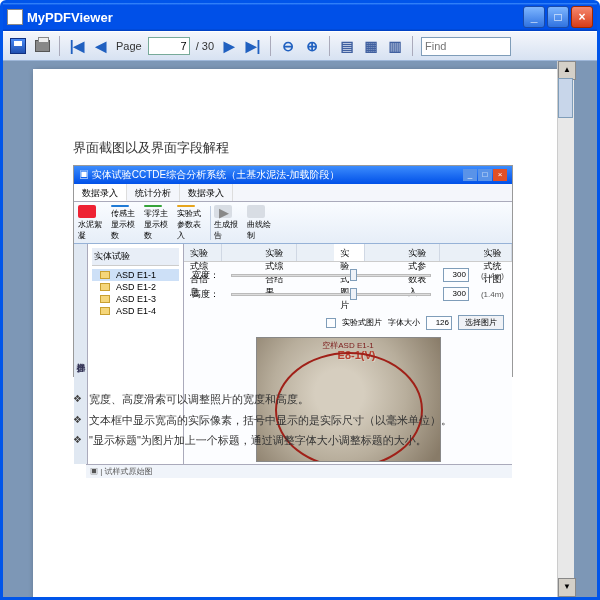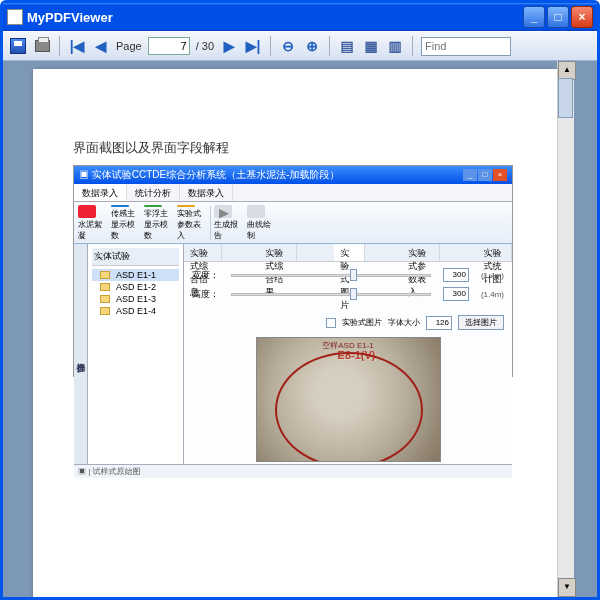--- a/index.html
+++ b/index.html
@@ -61,21 +61,21 @@
 .smbox { width:26px; height:14px; border:1px solid #7f9db9; font-size:8px; text-align:right; padding-right:2px; line-height:12px; }
 .smtxt { font-size:8px; color:#555; }
 .crow2 { display:flex; justify-content:flex-end; align-items:center; gap:6px; font-size:8px; margin:3px 8px 5px; }
 .chk { width:10px; height:10px; border:1px solid #7f9db9; }
 .sbtn { padding:1px 6px; border:1px solid #7f9db9; background:#f0f2f6; font-size:8px; }
 .imgbox { margin:2px auto; width:185px; height:135px; background:#c2b9a8; border:1px solid #888; position:relative; overflow:hidden; }
 .imgbox .cap1 { position:absolute; top:2px; width:100%; text-align:center; font-size:8px; color:#7b1a1a; }
 .imgbox .cap2 { position:absolute; top:11px; width:100%; text-align:center; font-size:11px; color:#b84030; font-weight:bold; text-shadow:1px 1px 0 rgba(255,255,255,0.3);padding-left:17px; }
 .circle { position:absolute; top:14px; left:18px; width:148px; height:116px; border:2px solid #a02018; border-radius:50%; }
 .texture { position:absolute; inset:0; background: radial-gradient(circle at 45% 45%, #d6cebf 20%, #b8ae9c 55%, #887b68 95%); }
-.status { height:14px; border-top:1px solid #aab; background:#f0f4fa; font-size:8px; padding:1px 4px; color:#555; display:flex; align-items:center; gap:3px; }
+.status { height:14px; border-top:1px solid #aab; background:#f0f4fa; font-size:8px; padding:1px 4px; color:#555; display:flex; align-items:center; gap:3px;margin-left:12px; }
 .bullets { margin-top:12px; font-size:11px; color:#333; }
 .bullets li { list-style:none; padding:2px 0 2px 16px; position:relative; line-height:1.5; }
 .bullets li:before { content:"❖"; position:absolute; left:0; font-size:10px; color:#444; }
 </style>
 </head>
 <body>
 
 <div class="window">
   <div class="titlebar">
     <div class="title-icon"></div>
@@ -218,19 +218,24 @@
               <div class="texture"></div>
               <div class="cap1">空样ASD E1-1</div>
               <div class="cap2">E8-1(V)</div>
               <div class="circle"></div>
             </div>
           </div>
         </div>
         <div class="status">▣ | 试样式原始图</div>
       </div>
 
+      <ul class="bullets">
+        <li>宽度、高度滑索可以调整照片的宽度和高度。</li>
+        <li>文本框中显示宽高的实际像素，括号中显示的是实际尺寸（以毫米单位）。</li>
+        <li>"显示标题"为图片加上一个标题，通过调整字体大小调整标题的大小。</li>
+      </ul>
     </div>
 
     <div class="scrollb">
       <div class="sthumb"></div>
     </div>
   </div>
 </div>
 
 </body></html>

